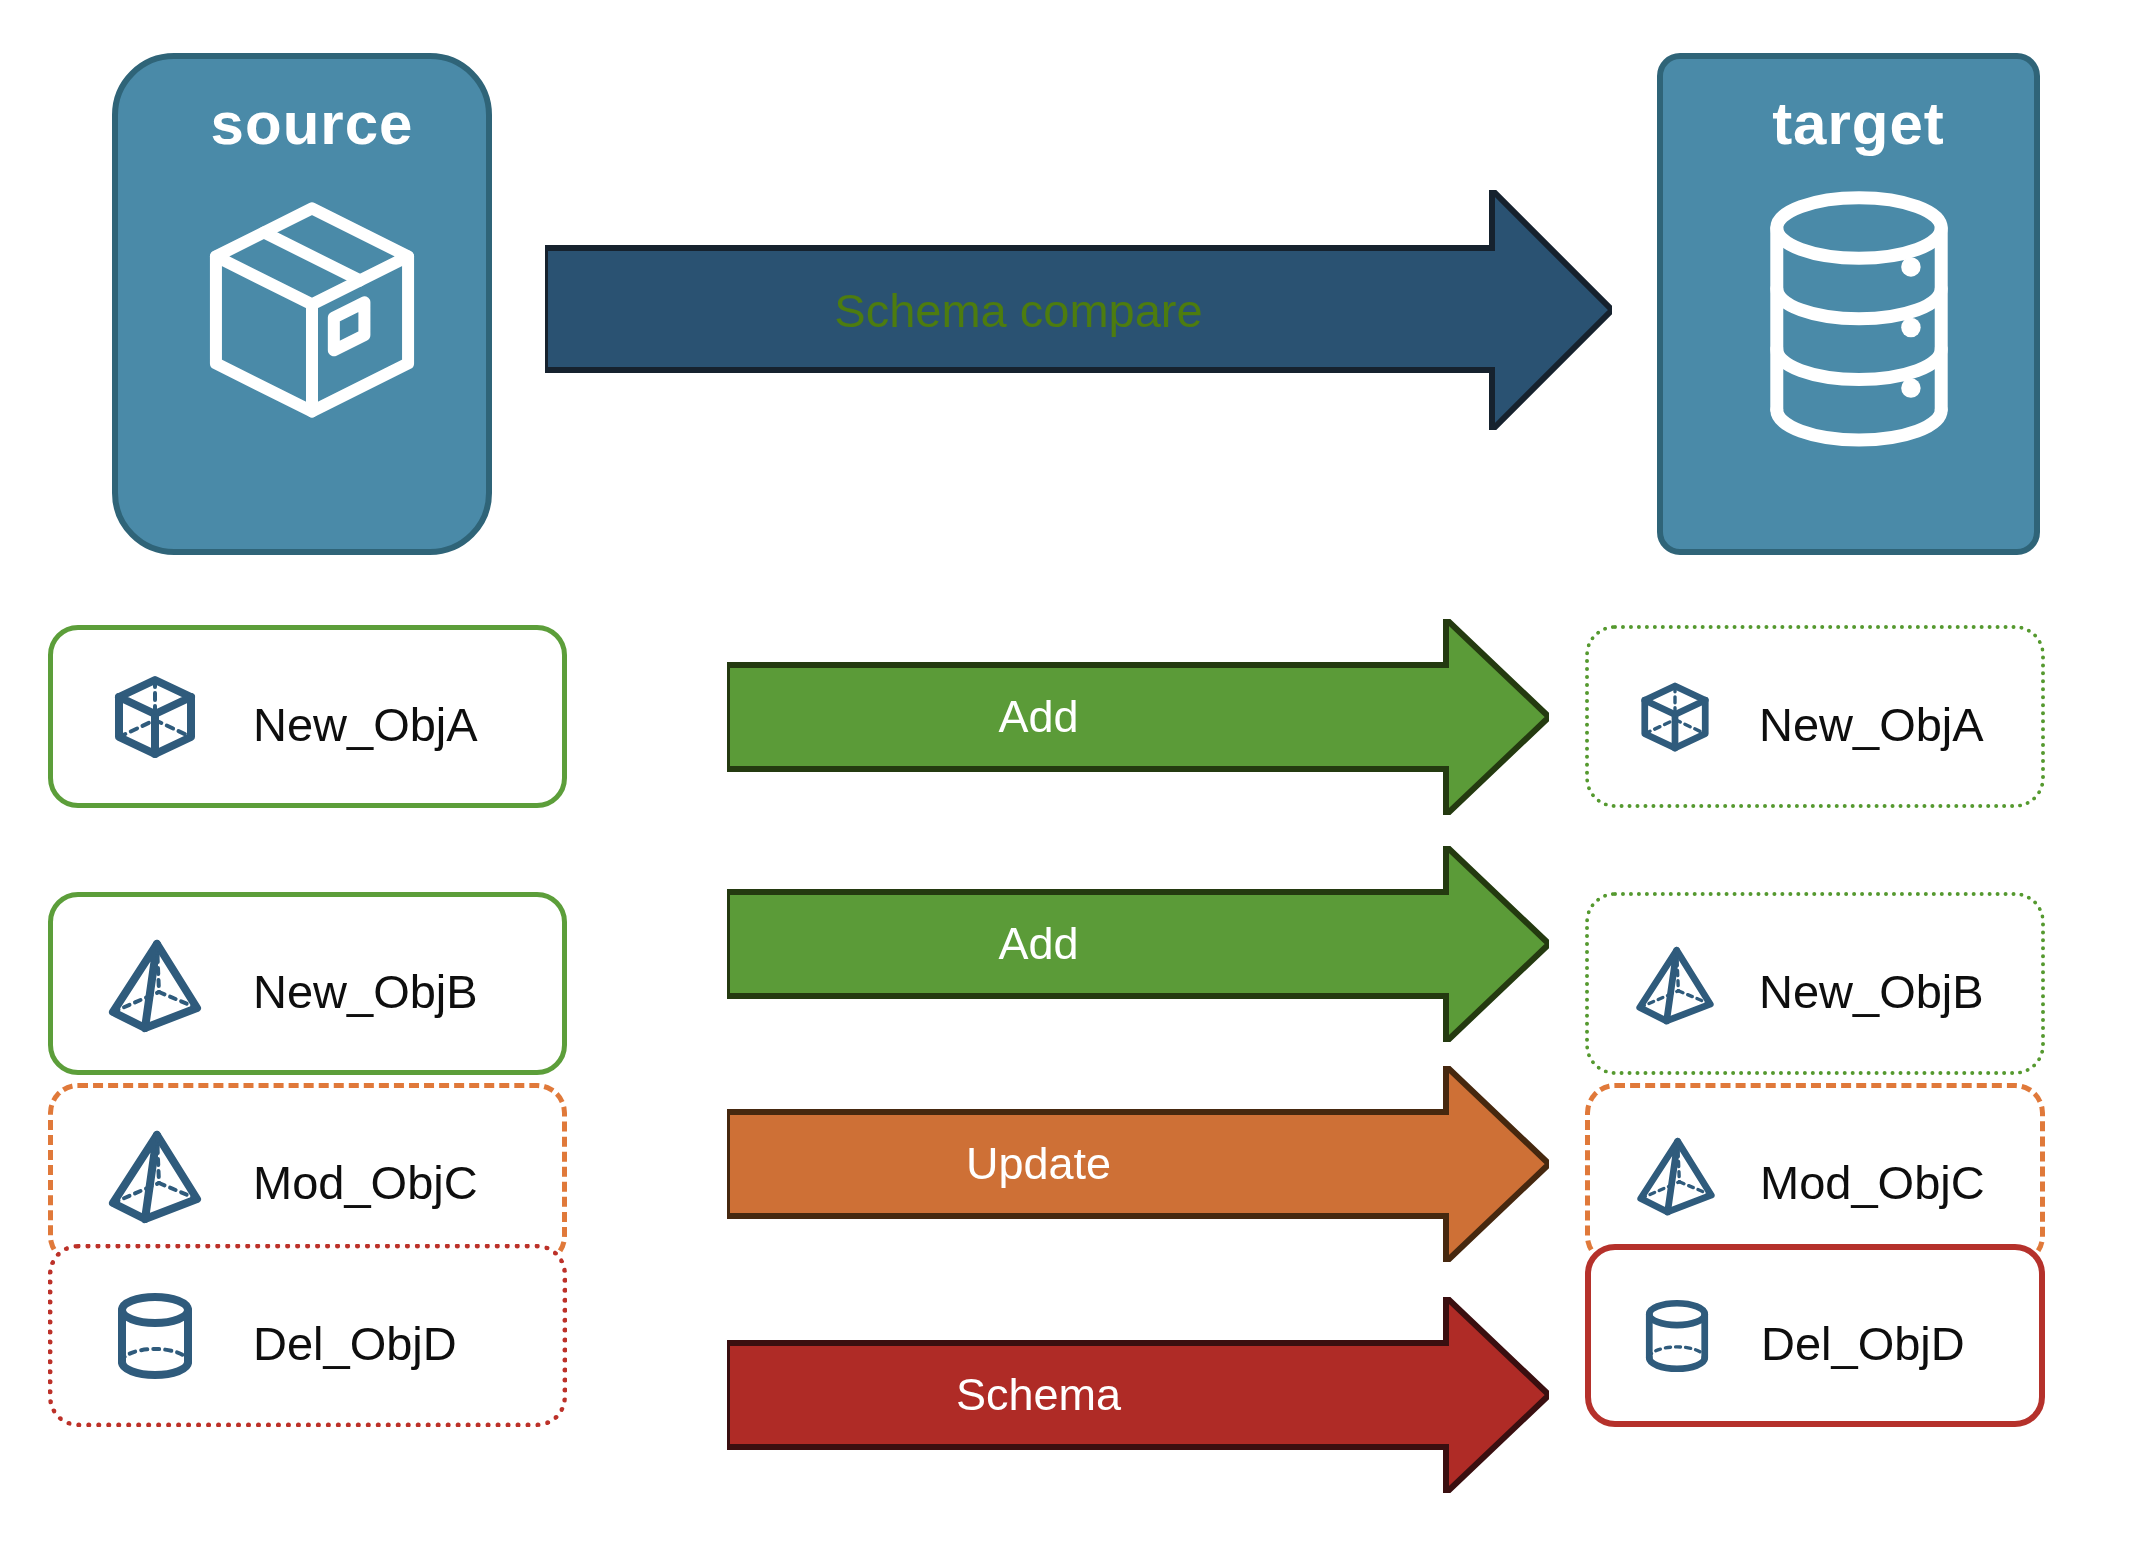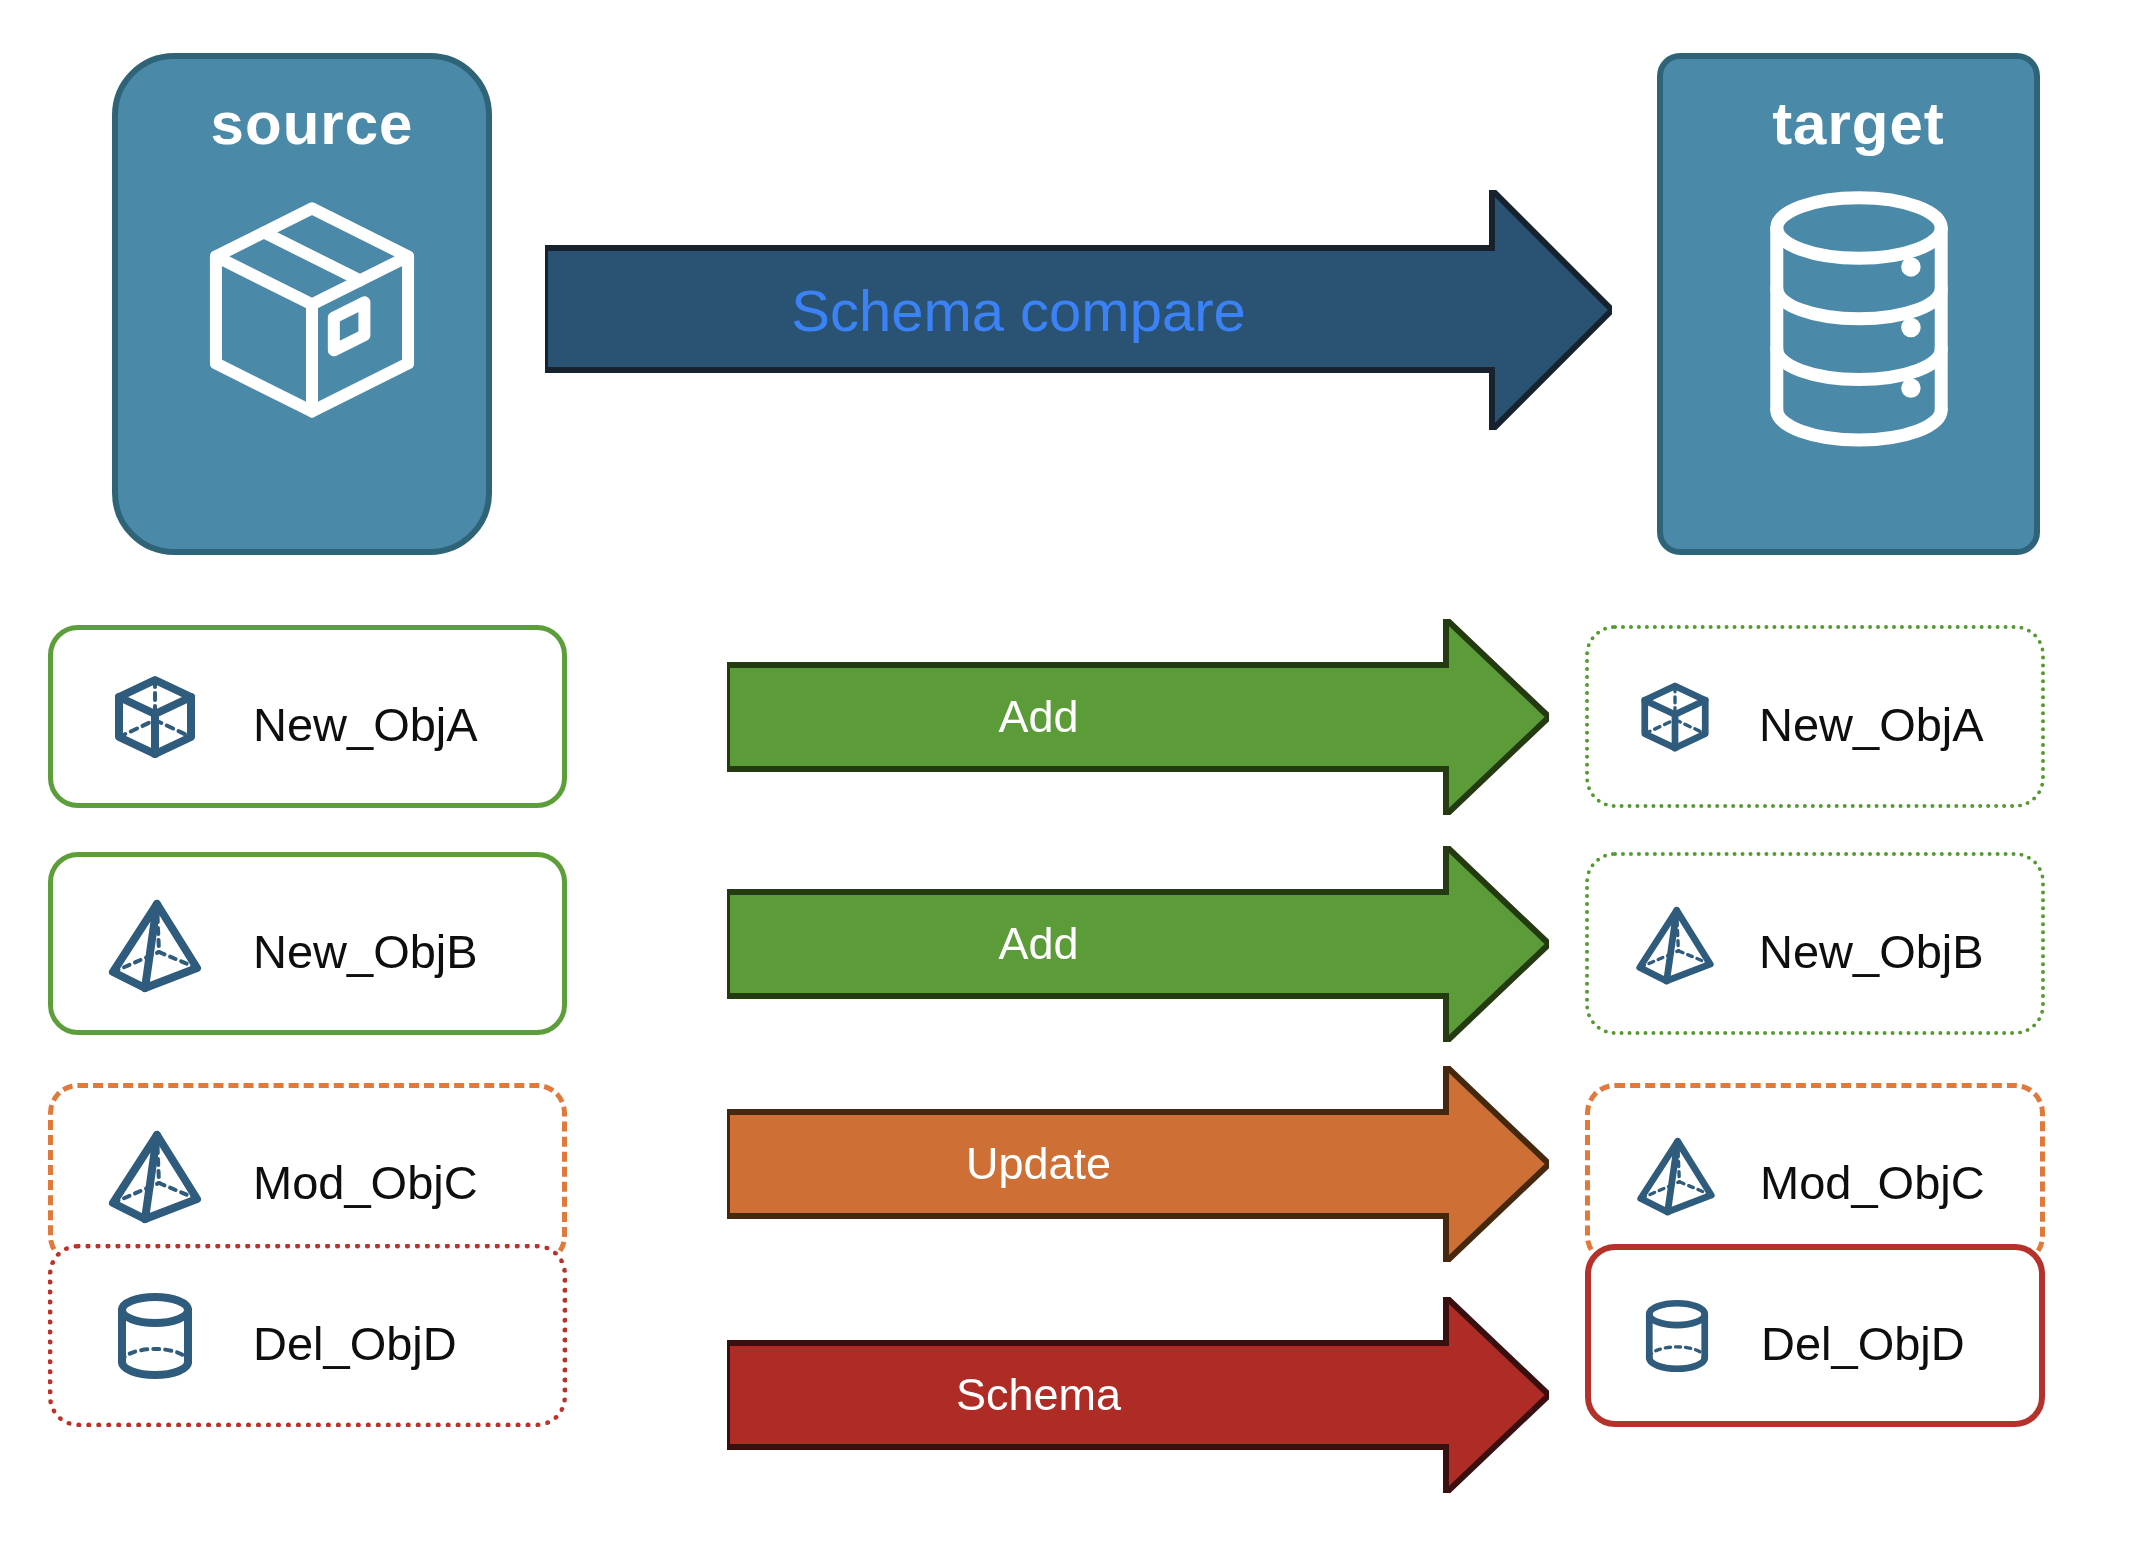--- a/index.html
+++ b/index.html
@@ -19,38 +19,38 @@
   .panel-label{margin-top:30px;font-size:60px;font-weight:bold;letter-spacing:1px;}
   .panel-icon{display:block;margin:22px auto 0 auto;color:#ffffff;}
 
   
   .arrow-wrap{position:absolute;}
   .arrow-wrap svg{display:block;width:100%;height:100%;}
   .compare-arrow{left:545px;top:190px;width:1067px;height:240px;}
   .compare-label{
     position:absolute;left:0;top:0;width:947px;height:100%;
     display:flex;align-items:center;justify-content:center;
-    color:#3b82f6;font-size:58px;
+    color:#4d7c0f;font-size:47px;
   }
   .row-arrow{left:679px;width:822px;height:196px;padding-left:48px;}
   .a1{top:619px}.a2{top:846px}.a3{top:1066px}.a4{top:1297px}
   .row-arrow-label{
     position:absolute;left:0;top:0;width:719px;height:100%;
     display:flex;align-items:center;justify-content:center;
     color:#fff;font-size:45px;
   }
 
   
   .objbox{
     position:absolute;height:183px;box-sizing:border-box;background:#fff;
     border-radius:30px;display:flex;align-items:center;
   }
   .objbox.left{left:48px;width:519px;padding-left:52px;gap:48px;}
   .objbox.right{left:1585px;width:460px;padding-left:44px;gap:42px;}
-  .r1{top:625px}.r2{top:852px}.r3{top:1083px}.r4{top:1244px}
+  .r1{top:625px}.r2{top:892px}.r3{top:1083px}.r4{top:1244px}
 
   .b-solid-green {border:5px solid var(--green-border);}
   .b-dotted-green{border:4px dotted var(--green-dotted);}
   .b-dashed-orange{border:5px dashed var(--orange-border);}
   .b-dotted-red {border:5px dotted var(--red-dotted);}
   .b-solid-red  {border:6px solid var(--red-border);}
 
   .obj-icon{color:var(--icon-blue);flex:0 0 auto;}
   .objbox.left  .obj-icon{width:100px;height:100px;}
   .objbox.right .obj-icon{width:84px;height:84px;}

